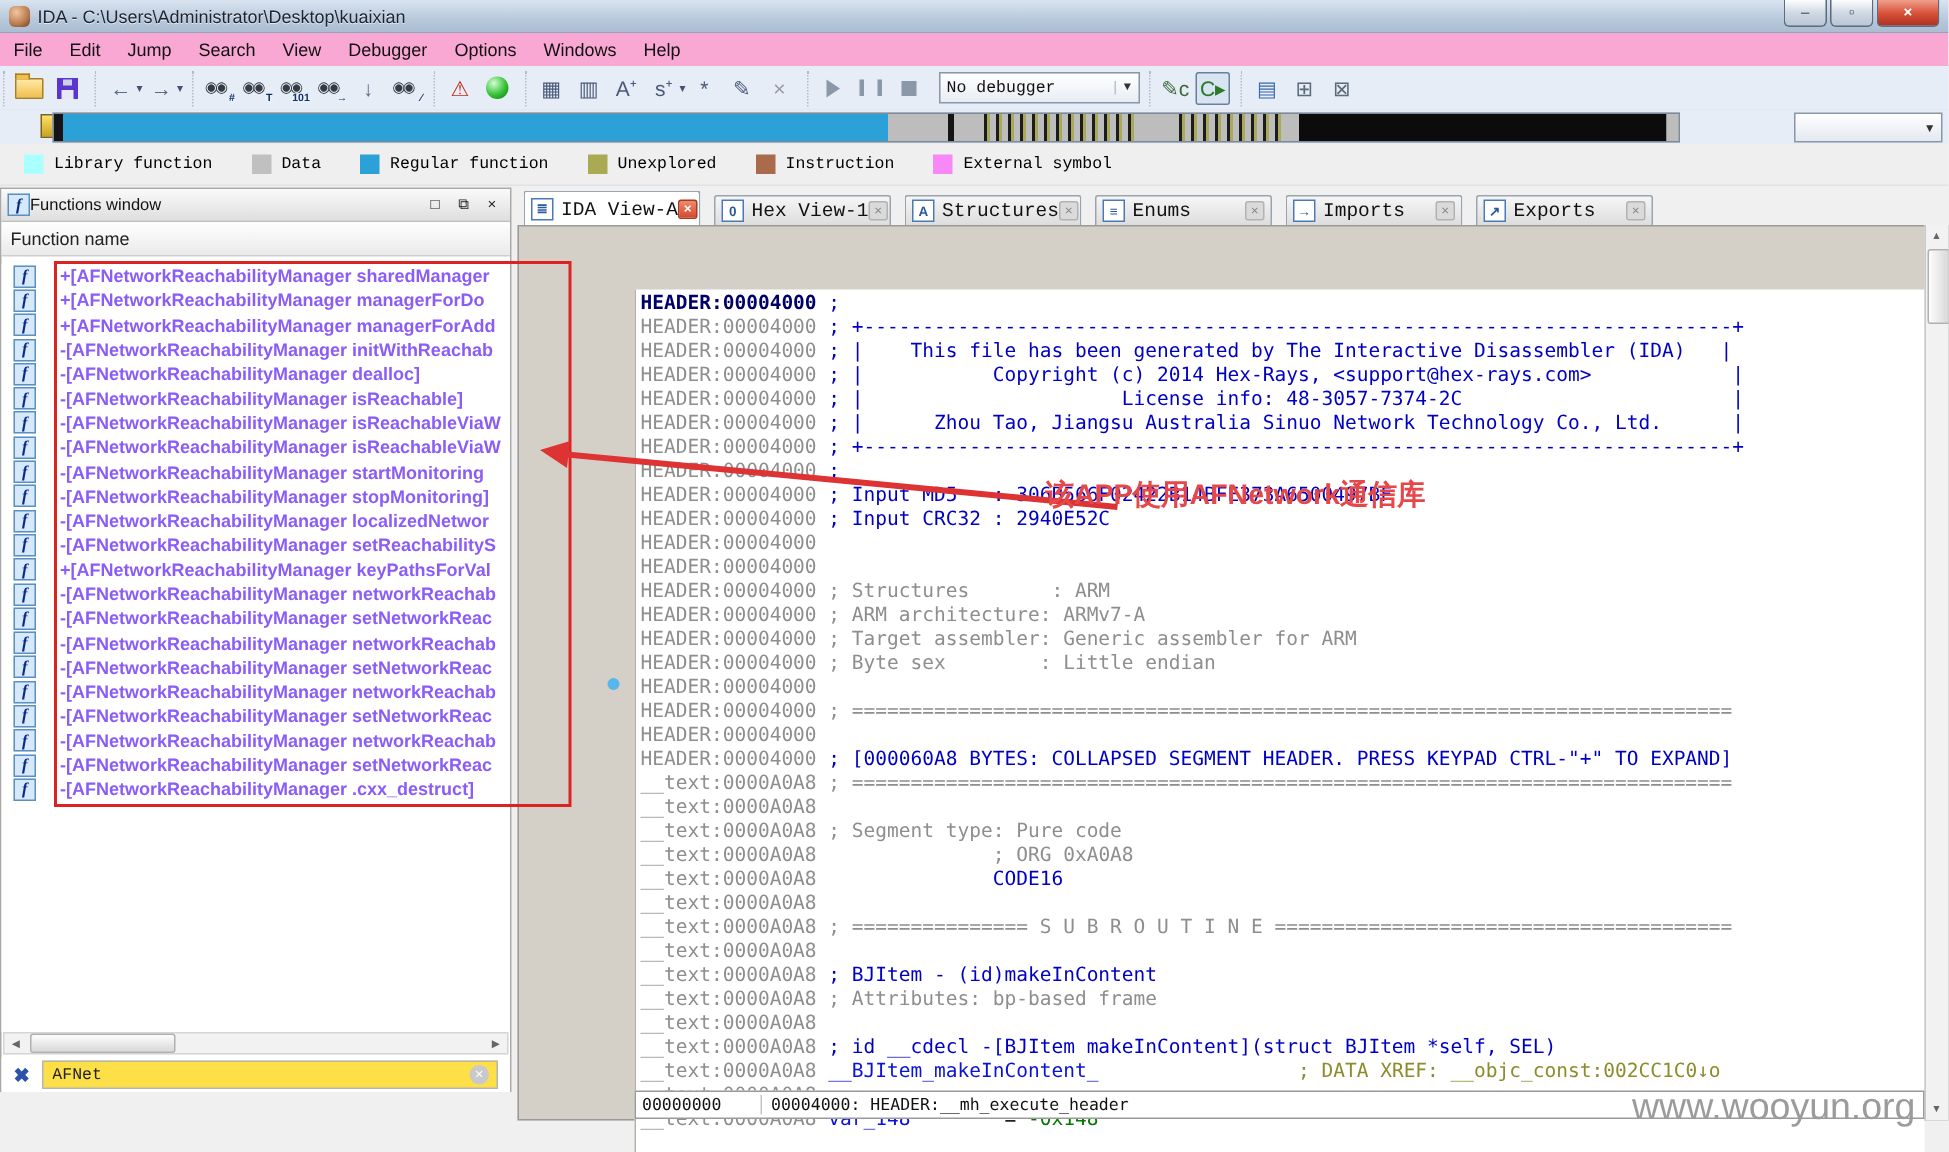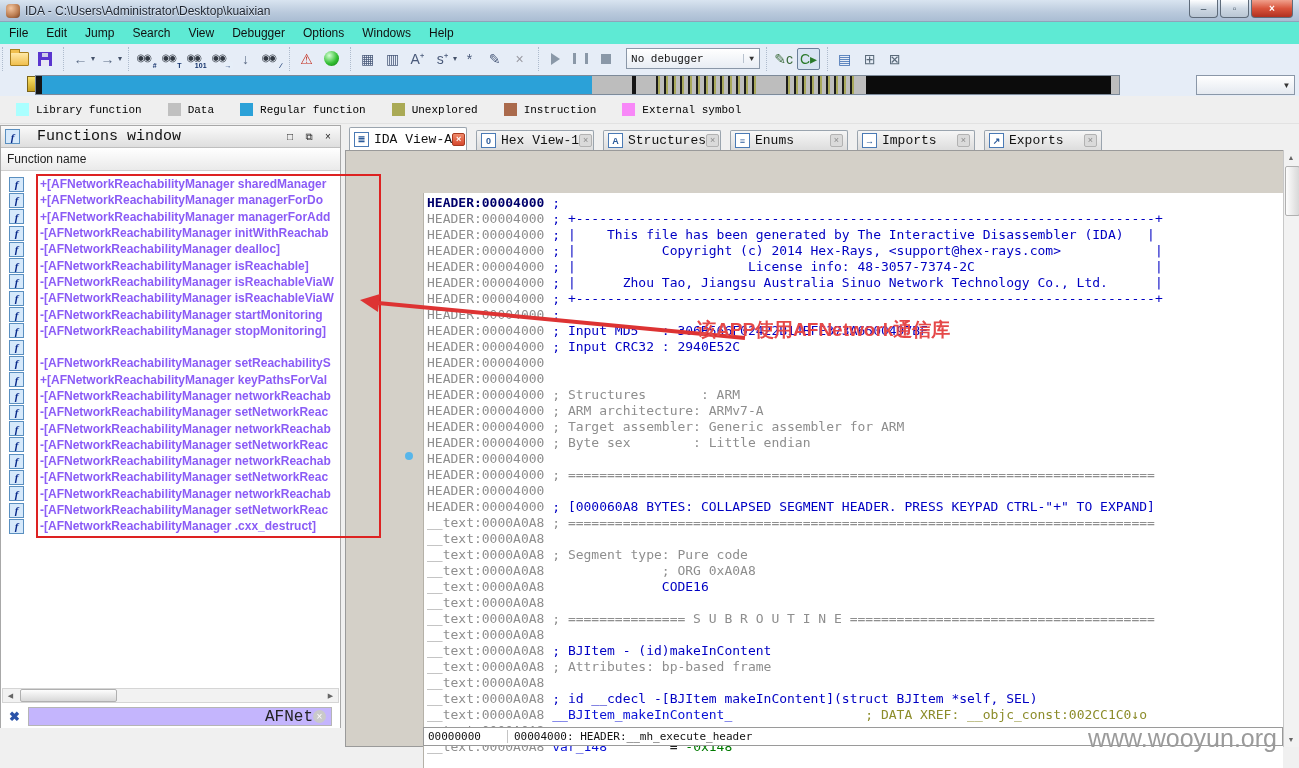--- a/index.html
+++ b/index.html
@@ -14,21 +14,21 @@
   .ida-logo{width:14px;height:14px;border-radius:4px;
     background:radial-gradient(circle at 35% 30%,#f3c6a0,#b97a4e 60%,#6e3c22);margin-right:5px;flex:0 0 auto;}
   .title-text{font-size:12px;color:#1c2430;text-shadow:0 1px 0 #ffffffaa;white-space:nowrap;}
   .cap-btns{position:absolute;right:6px;top:0;display:flex;}
   .cap-btn{width:29px;height:18px;border:1px solid #5e6b7a;border-top:none;border-radius:0 0 4px 4px;
     background:linear-gradient(#fdfeff,#cfd9e4 50%,#b9c6d4);display:flex;align-items:center;justify-content:center;
     font-size:10px;color:#3a4a5a;margin-left:2px;box-sizing:border-box;}
   .cap-close{background:linear-gradient(#f0a08c,#d9543c 50%,#b03020);color:#fff;width:42px;font-weight:bold;}
 
   
-  .menubar{left:0;top:22px;width:1299px;height:22px;background:#5eead4;display:flex;align-items:center;
+  .menubar{left:0;top:22px;width:1299px;height:22px;background:#f9a8d4;display:flex;align-items:center;
     border-bottom:1px solid #d3ddea;}
   .menu-item{font-size:12px;color:#111;padding:2px 9px;white-space:nowrap;}
 
   
   .toolbar{left:0;top:44px;width:1299px;height:29px;background:#e6edf7;display:flex;align-items:center;
     border-bottom:1px solid #d0dae8;}
   .tgroup{display:flex;align-items:center;height:24px;padding:0 4px;border-left:1px dotted #aebbcd;margin-left:2px;}
   .tbtn{width:23px;height:22px;display:flex;align-items:center;justify-content:center;position:relative;margin:0 1px;}
   .tbtn .g{font-size:14px;line-height:1;}
   .caret{font-size:8px;color:#45526a;margin-left:-2px;}
@@ -67,35 +67,35 @@
   .leg-sq{width:13px;height:13px;}
   .leg-lb{font-family:"Liberation Mono",monospace;font-size:11px;color:#000;white-space:nowrap;}
 
   
   .fpanel{left:0;top:125px;width:341px;height:603px;background:#fff;border:1px solid #a8a8a8;box-sizing:border-box;}
   .fp-title{height:21px;background:linear-gradient(#fafafa,#dedede);border-bottom:1px solid #bfbfbf;
     display:flex;align-items:center;padding:0 4px;}
   .f-ico{width:13px;height:13px;background:#d6e9fb;border:1px solid #5a8fc0;color:#0a2a8a;
     font-family:"Liberation Serif",serif;font-style:italic;font-weight:bold;font-size:11px;
     display:flex;align-items:center;justify-content:center;flex:0 0 auto;}
-  .fp-title .t{font-family:Liberation Mono, monospace;font-size:15px;color:#111;margin-left:17px;flex:1;}
+  .fp-title .t{font-family:Liberation Sans, sans-serif;font-size:11px;color:#111;margin-left:0;flex:1;}
   .fp-btn{width:16px;height:15px;display:flex;align-items:center;justify-content:center;font-size:10px;color:#222;margin-left:3px;}
   .fp-colhdr{height:22px;background:linear-gradient(#ffffff,#eaeaea);border-bottom:1px solid #cfcfcf;
     display:flex;align-items:center;padding-left:6px;font-size:12px;color:#222;}
   .fp-list{position:absolute;left:0;top:50px;width:339px;height:512px;overflow:hidden;background:#fff;}
   .frow{height:16.3px;display:flex;align-items:center;padding-left:8px;}
   .frow .txt{margin-left:16px;font-size:12px;font-weight:bold;color:#8b5cf6;white-space:nowrap;}
   .fp-hscroll{position:absolute;left:1px;top:562px;width:337px;height:15px;background:#f2f2f2;border:1px solid #d5d5d5;
     box-sizing:border-box;display:flex;align-items:center;}
   .sb-arrow{width:15px;height:13px;display:flex;align-items:center;justify-content:center;font-size:7px;color:#666;}
   .sb-thumb-h{height:11px;width:95px;background:linear-gradient(#fdfdfd,#d8d8d8);border:1px solid #b0b0b0;border-radius:2px;margin-left:2px;}
   .fp-filter{position:absolute;left:0;top:579px;width:339px;height:23px;background:#fff;display:flex;align-items:center;}
   .filter-x{color:#2a52a8;font-size:13px;font-weight:bold;margin:0 8px;}
-  .filter-input{flex:1;height:17px;border:1px solid #b5b5b5;font-family:"Liberation Mono",monospace;font-size:16px;
-    color:#222;padding:0 18px 0 6px;margin-right:8px;outline:none;background:#c4b5fd;text-align:right;}
+  .filter-input{flex:1;height:17px;border:1px solid #b5b5b5;font-family:"Liberation Mono",monospace;font-size:11px;
+    color:#222;padding:0 18px 0 6px;margin-right:8px;outline:none;background:#fde047;}
   .filter-clear{position:absolute;right:14px;width:13px;height:13px;border-radius:50%;background:#c9c9c9;color:#fff;
     font-size:10px;line-height:13px;text-align:center;}
 
   
   .redbox{left:36px;top:174px;width:341px;height:360px;border:2px solid #dd2222;z-index:40;pointer-events:none;}
   .annot{left:697px;top:317px;font-size:19px;font-weight:bold;color:#e54848;z-index:45;white-space:nowrap;}
   .arrow-svg{left:0;top:0;width:1299px;height:768px;z-index:44;pointer-events:none;}
 
   
   .tabbar{left:345px;top:127px;width:954px;height:23px;display:flex;align-items:flex-end;gap:9px;padding-left:4px;box-sizing:border-box;}
@@ -376,20 +376,21 @@
       <div class="frow">
         <span class="f-ico">f</span>
         <span class="txt">-[AFNetworkReachabilityManager startMonitoring</span>
       </div>
       <div class="frow">
         <span class="f-ico">f</span>
         <span class="txt">-[AFNetworkReachabilityManager stopMonitoring]</span>
       </div>
       <div class="frow">
         <span class="f-ico">f</span>
+        <span class="txt">-[AFNetworkReachabilityManager localizedNetwor</span>
       </div>
       <div class="frow">
         <span class="f-ico">f</span>
         <span class="txt">-[AFNetworkReachabilityManager setReachabilityS</span>
       </div>
       <div class="frow">
         <span class="f-ico">f</span>
         <span class="txt">+[AFNetworkReachabilityManager keyPathsForVal</span>
       </div>
       <div class="frow">

